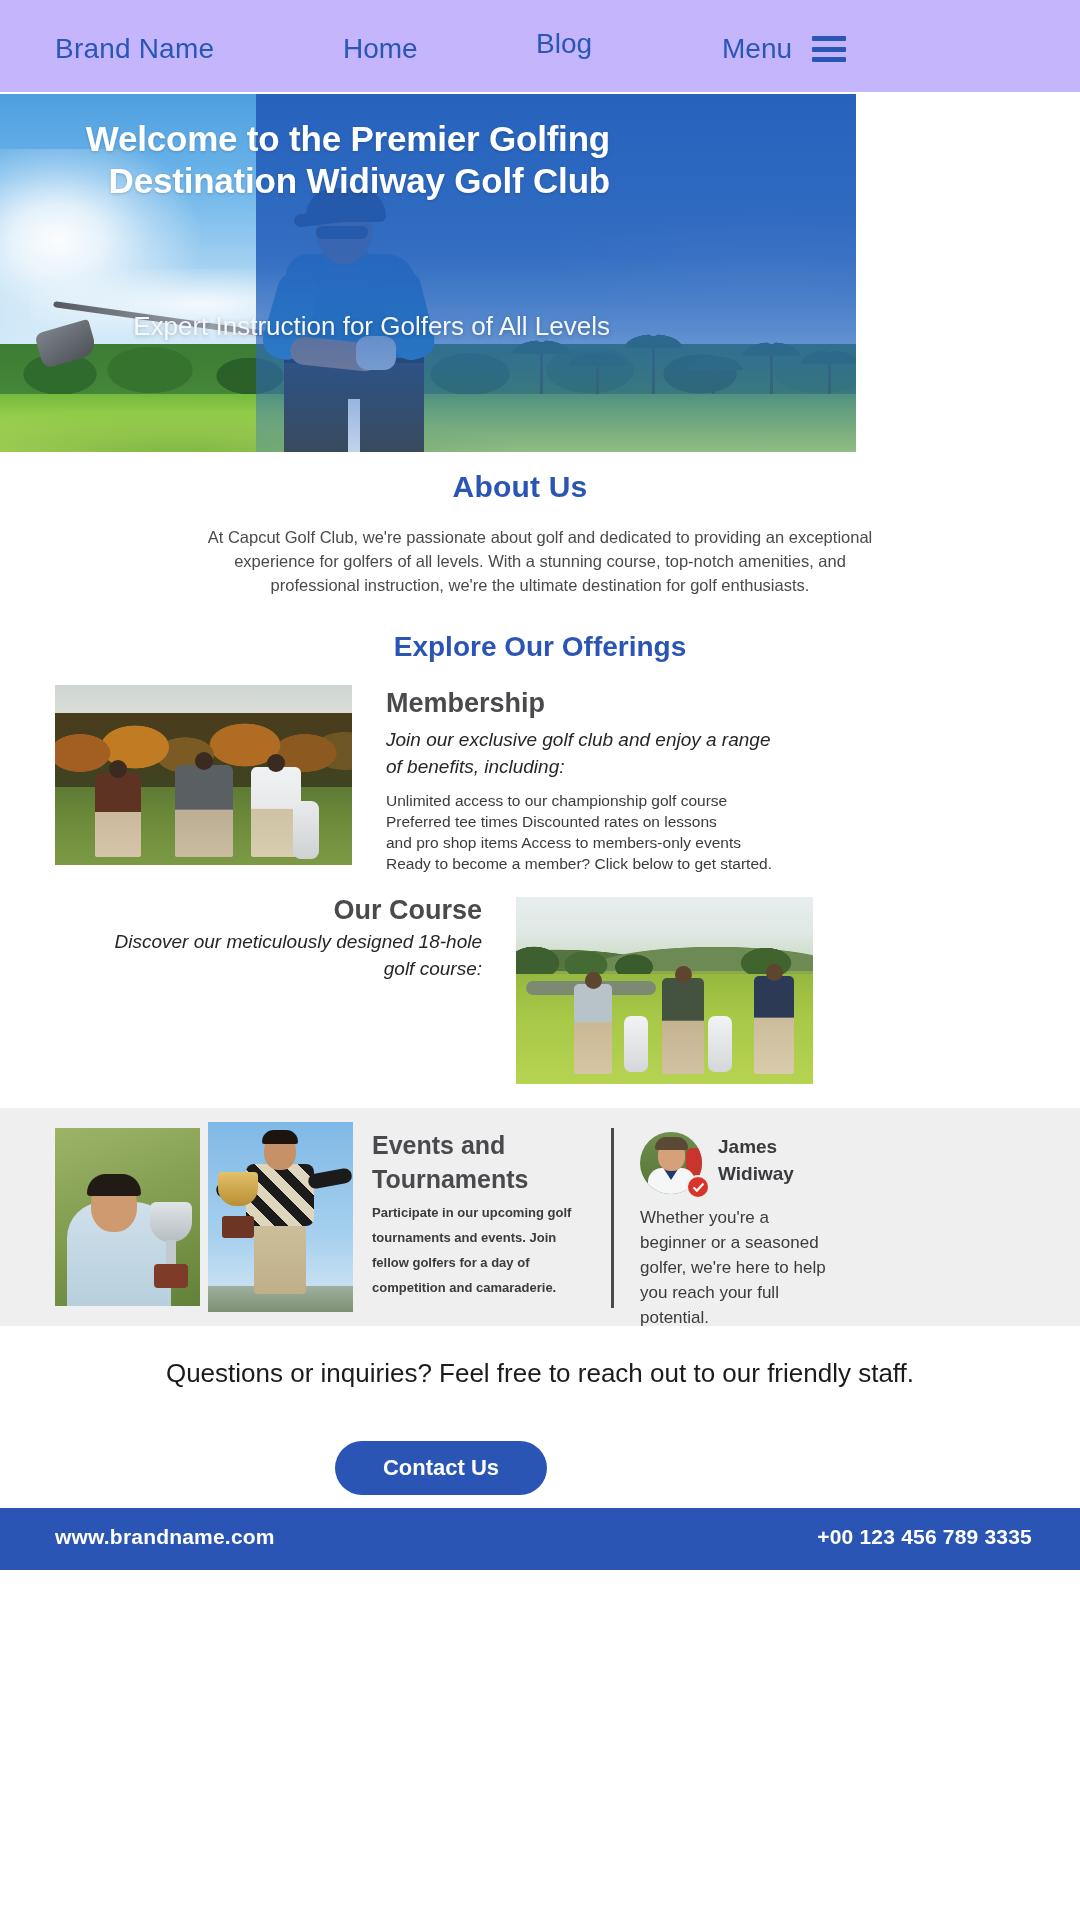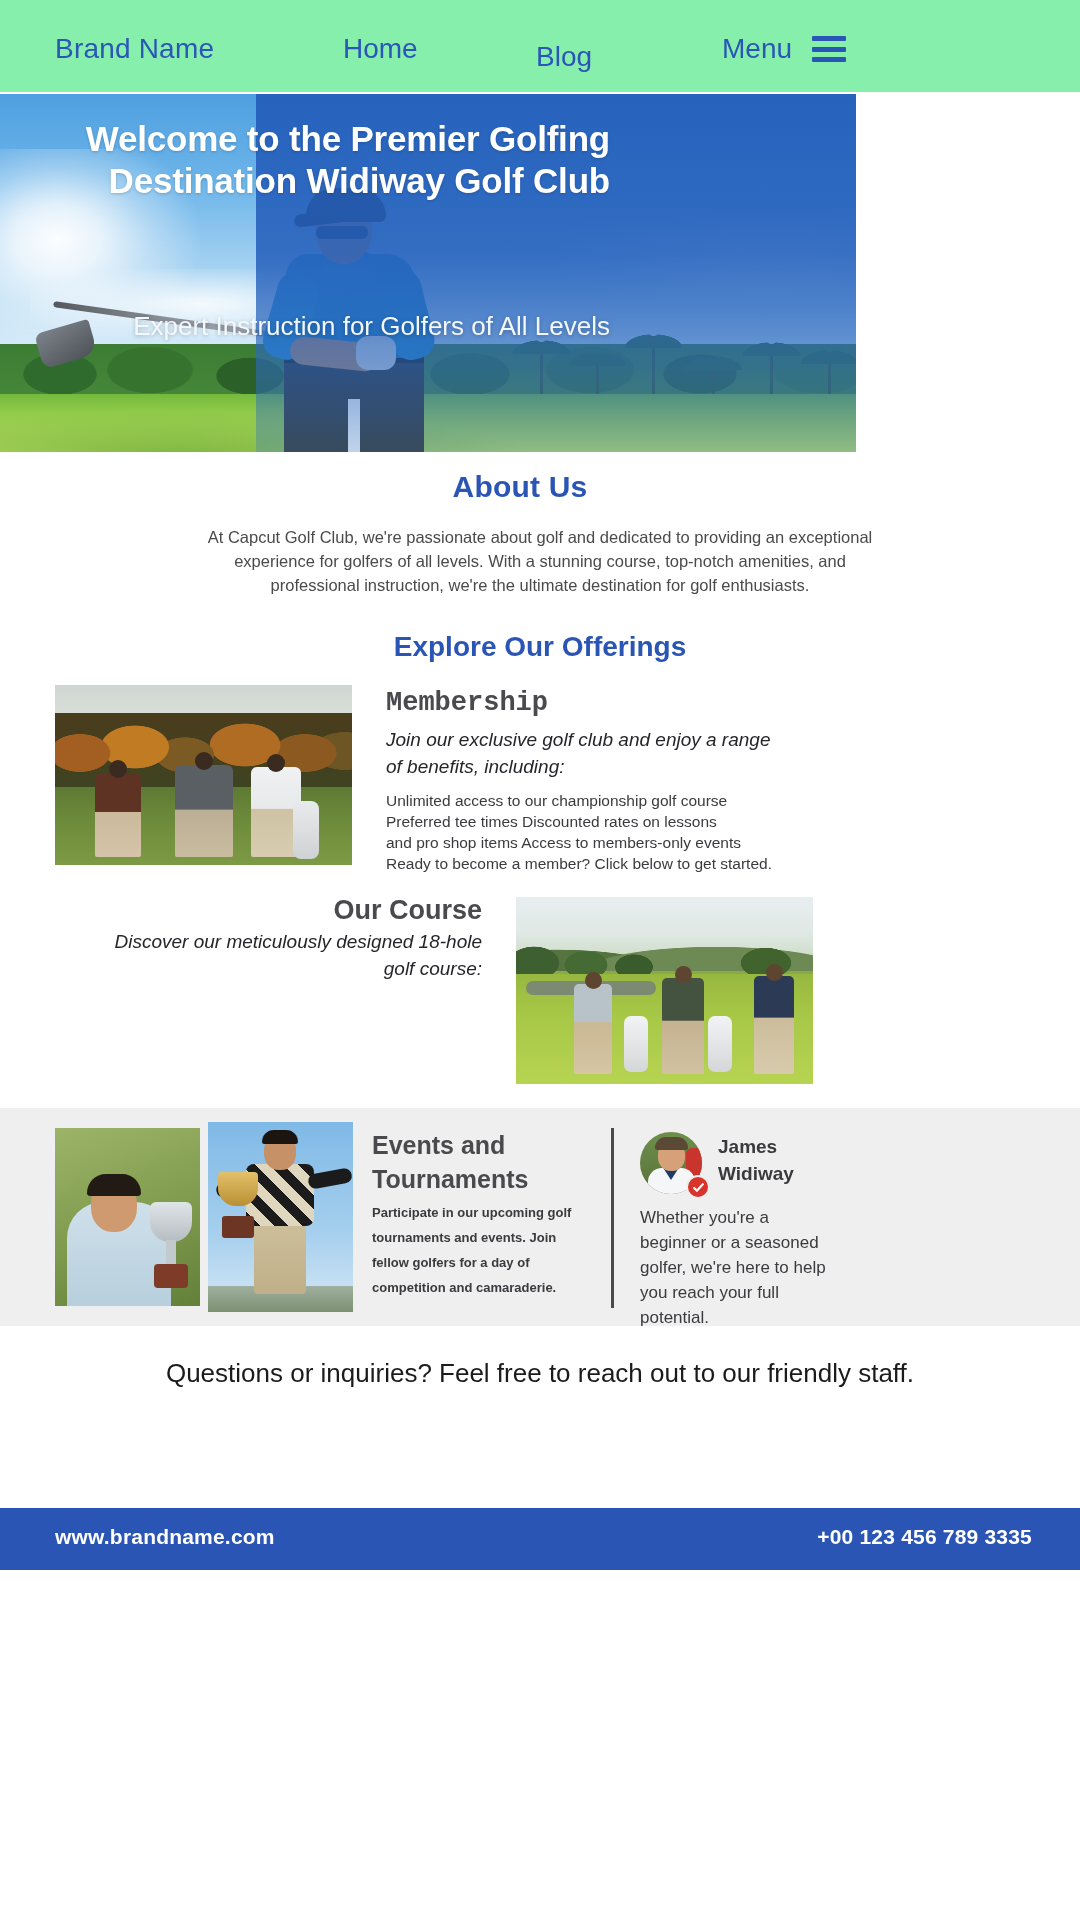--- a/index.html
+++ b/index.html
@@ -8,29 +8,29 @@
     width: 1080px; height: 1920px;
     background: #ffffff;
     font-family: "Liberation Sans", sans-serif;
     overflow: hidden;
   }
   .page { position: relative; width: 1080px; height: 1920px; background: #fff; }
 
   
   .navbar {
     position: absolute; top: 0; left: 0; width: 1080px; height: 92px;
-    background: #86efac;
+    background: #c4b5fd;
     display: flex; align-items: center;
   }
   .nav-brand {
     position: absolute; left: 55px; top: 33px;
     font-size: 28px; color: #2a56b5; font-weight: 400; letter-spacing: .2px;
   }
   .nav-link-home { position: absolute; left: 343px; top: 33px; font-size: 28px; color: #2a56b5; }
-  .nav-link-blog { position: absolute; left: 536px; top: 41px; font-size: 28px; color: #2a56b5; }
+  .nav-link-blog { position: absolute; left: 536px; top: 28px; font-size: 28px; color: #2a56b5; }
   .nav-link-menu { position: absolute; left: 722px; top: 33px; font-size: 28px; color: #2a56b5; }
   .nav-burger {
     position: absolute; left: 812px; top: 36px; width: 34px; height: 26px;
     display: flex; flex-direction: column; justify-content: space-between;
   }
   .nav-burger span { display: block; height: 5px; width: 100%; background: #2a56b5; border-radius: 1px; }
 
   
   .hero {
     position: absolute; top: 94px; left: 0; width: 856px; height: 358px;
@@ -163,21 +163,21 @@
       linear-gradient(180deg, #4a3c1c 0%, #3d4421 100%);
   }
   .memb-grass { position: absolute; bottom: 0; left: 0; width: 297px; height: 78px; background: linear-gradient(180deg, #5f7a34 0%, #6d8b3b 45%, #7d9a45 100%); }
   .mp { position: absolute; bottom: 8px; border-radius: 6px 6px 2px 2px; }
   .mp1 { left: 40px; width: 46px; height: 84px; background: linear-gradient(180deg, #5e3324 0%, #5e3324 46%, #cbb99c 47%, #d5c4a8 100%); }
   .mp2 { left: 120px; width: 58px; height: 92px; background: linear-gradient(180deg, #5a5f63 0%, #5a5f63 48%, #bcae95 49%, #c9bc9f 100%); }
   .mp3 { left: 196px; width: 50px; height: 90px; background: linear-gradient(180deg, #f0f1f2 0%, #e7e9ea 46%, #cfc2a4 47%, #d8cdb1 100%); }
   .mp-head { position: absolute; top: -13px; left: 50%; margin-left: -9px; width: 18px; height: 18px; border-radius: 50%; background: #3b2a20; }
   .mp-bag { position: absolute; bottom: 6px; left: 238px; width: 26px; height: 58px; border-radius: 8px; background: linear-gradient(180deg, #e9eaec 0%, #cfd2d4 100%); }
 
-  .memb-h { position: absolute; left: 386px; top: 688px; font-size: 27px; font-weight: bold; color: #4a4a4e; font-family: Liberation Mono, monospace; }
+  .memb-h { position: absolute; left: 386px; top: 688px; font-size: 27px; font-weight: bold; color: #4a4a4e; }
   .memb-it {
     position: absolute; left: 386px; top: 726px; width: 405px;
     font-size: 19px; line-height: 27px; font-style: italic; color: #26262a;
   }
   .memb-list {
     position: absolute; left: 386px; top: 790px; width: 420px;
     font-size: 15.5px; line-height: 21px; color: #3b3b3f; white-space: pre-line;
   }
 
   
@@ -431,18 +431,19 @@
   </div>
   <div class="verify-badge">
     <svg viewBox="0 0 24 24" fill="none" stroke="#ffffff" stroke-width="4" stroke-linecap="round" stroke-linejoin="round">
       <polyline points="4,13 9,18 20,6"></polyline>
     </svg>
   </div>
   <div class="testi-name">James Widiway</div>
   <div class="testi-text">Whether you're a beginner or a seasoned golfer, we're here to help you reach your full potential.</div>
 
   <div class="contact-text">Questions or inquiries? Feel free to reach out to our friendly staff.</div>
+  <button class="contact-btn">Contact Us</button>
 
   <div class="footer"></div>
   <div class="footer-site">www.brandname.com</div>
   <div class="footer-phone">+00 123 456 789 3335</div>
 
 </div>
 
 </body></html>

